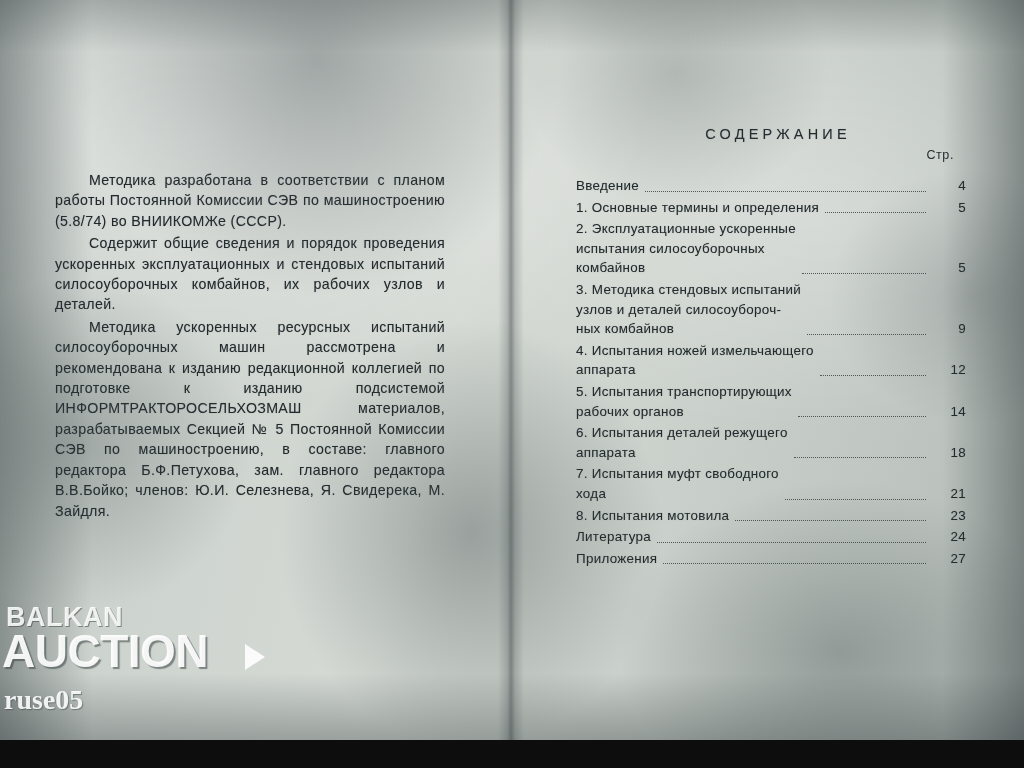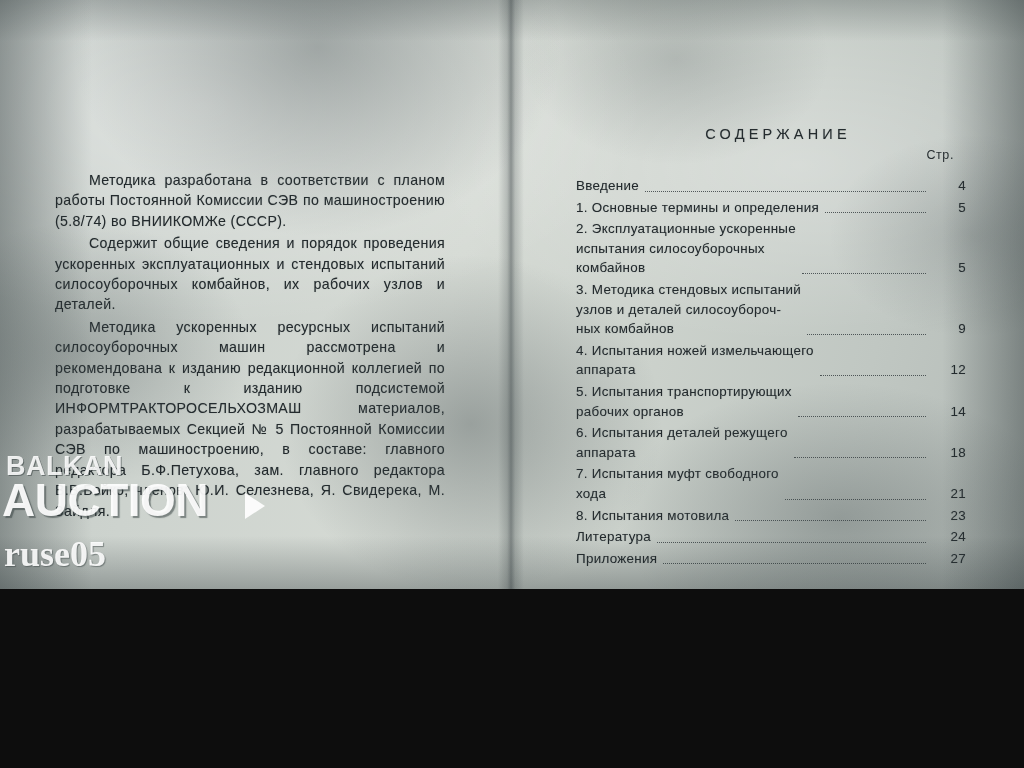--- a/index.html
+++ b/index.html
@@ -3,21 +3,21 @@
 <meta charset="utf-8">
 <style>
   html, body {
     margin: 0;
     padding: 0;
     background: #0d0d0d;
   }
   #page {
     position: relative;
     width: 1024px;
-    height: 589px;
+    height: 740px;
     overflow: hidden;
     font-family: "Liberation Sans", sans-serif;
     background: #cfd4cd;
   }
   
   .paper {
     position: absolute;
     inset: 0;
     background:
       radial-gradient(ellipse 70% 60% at 20% 18%, rgba(255,255,255,0.42), rgba(255,255,255,0) 62%),
@@ -174,21 +174,21 @@
     width: 0;
     height: 0;
     border-left: 20px solid rgba(255,255,255,0.9);
     border-top: 13px solid transparent;
     border-bottom: 13px solid transparent;
   }
   #wm-site {
     position: absolute;
     left: 4px;
     top: 84px;
-    font-size: 36px;
+    font-size: 28px;
     font-weight: bold;
     color: rgba(255,255,255,0.9);
     text-shadow: 1px 1px 1px rgba(55,65,65,0.5);
     font-family: "Liberation Serif", serif;
   }
 </style>
 </head>
 <body>
 
 <div id="page">

